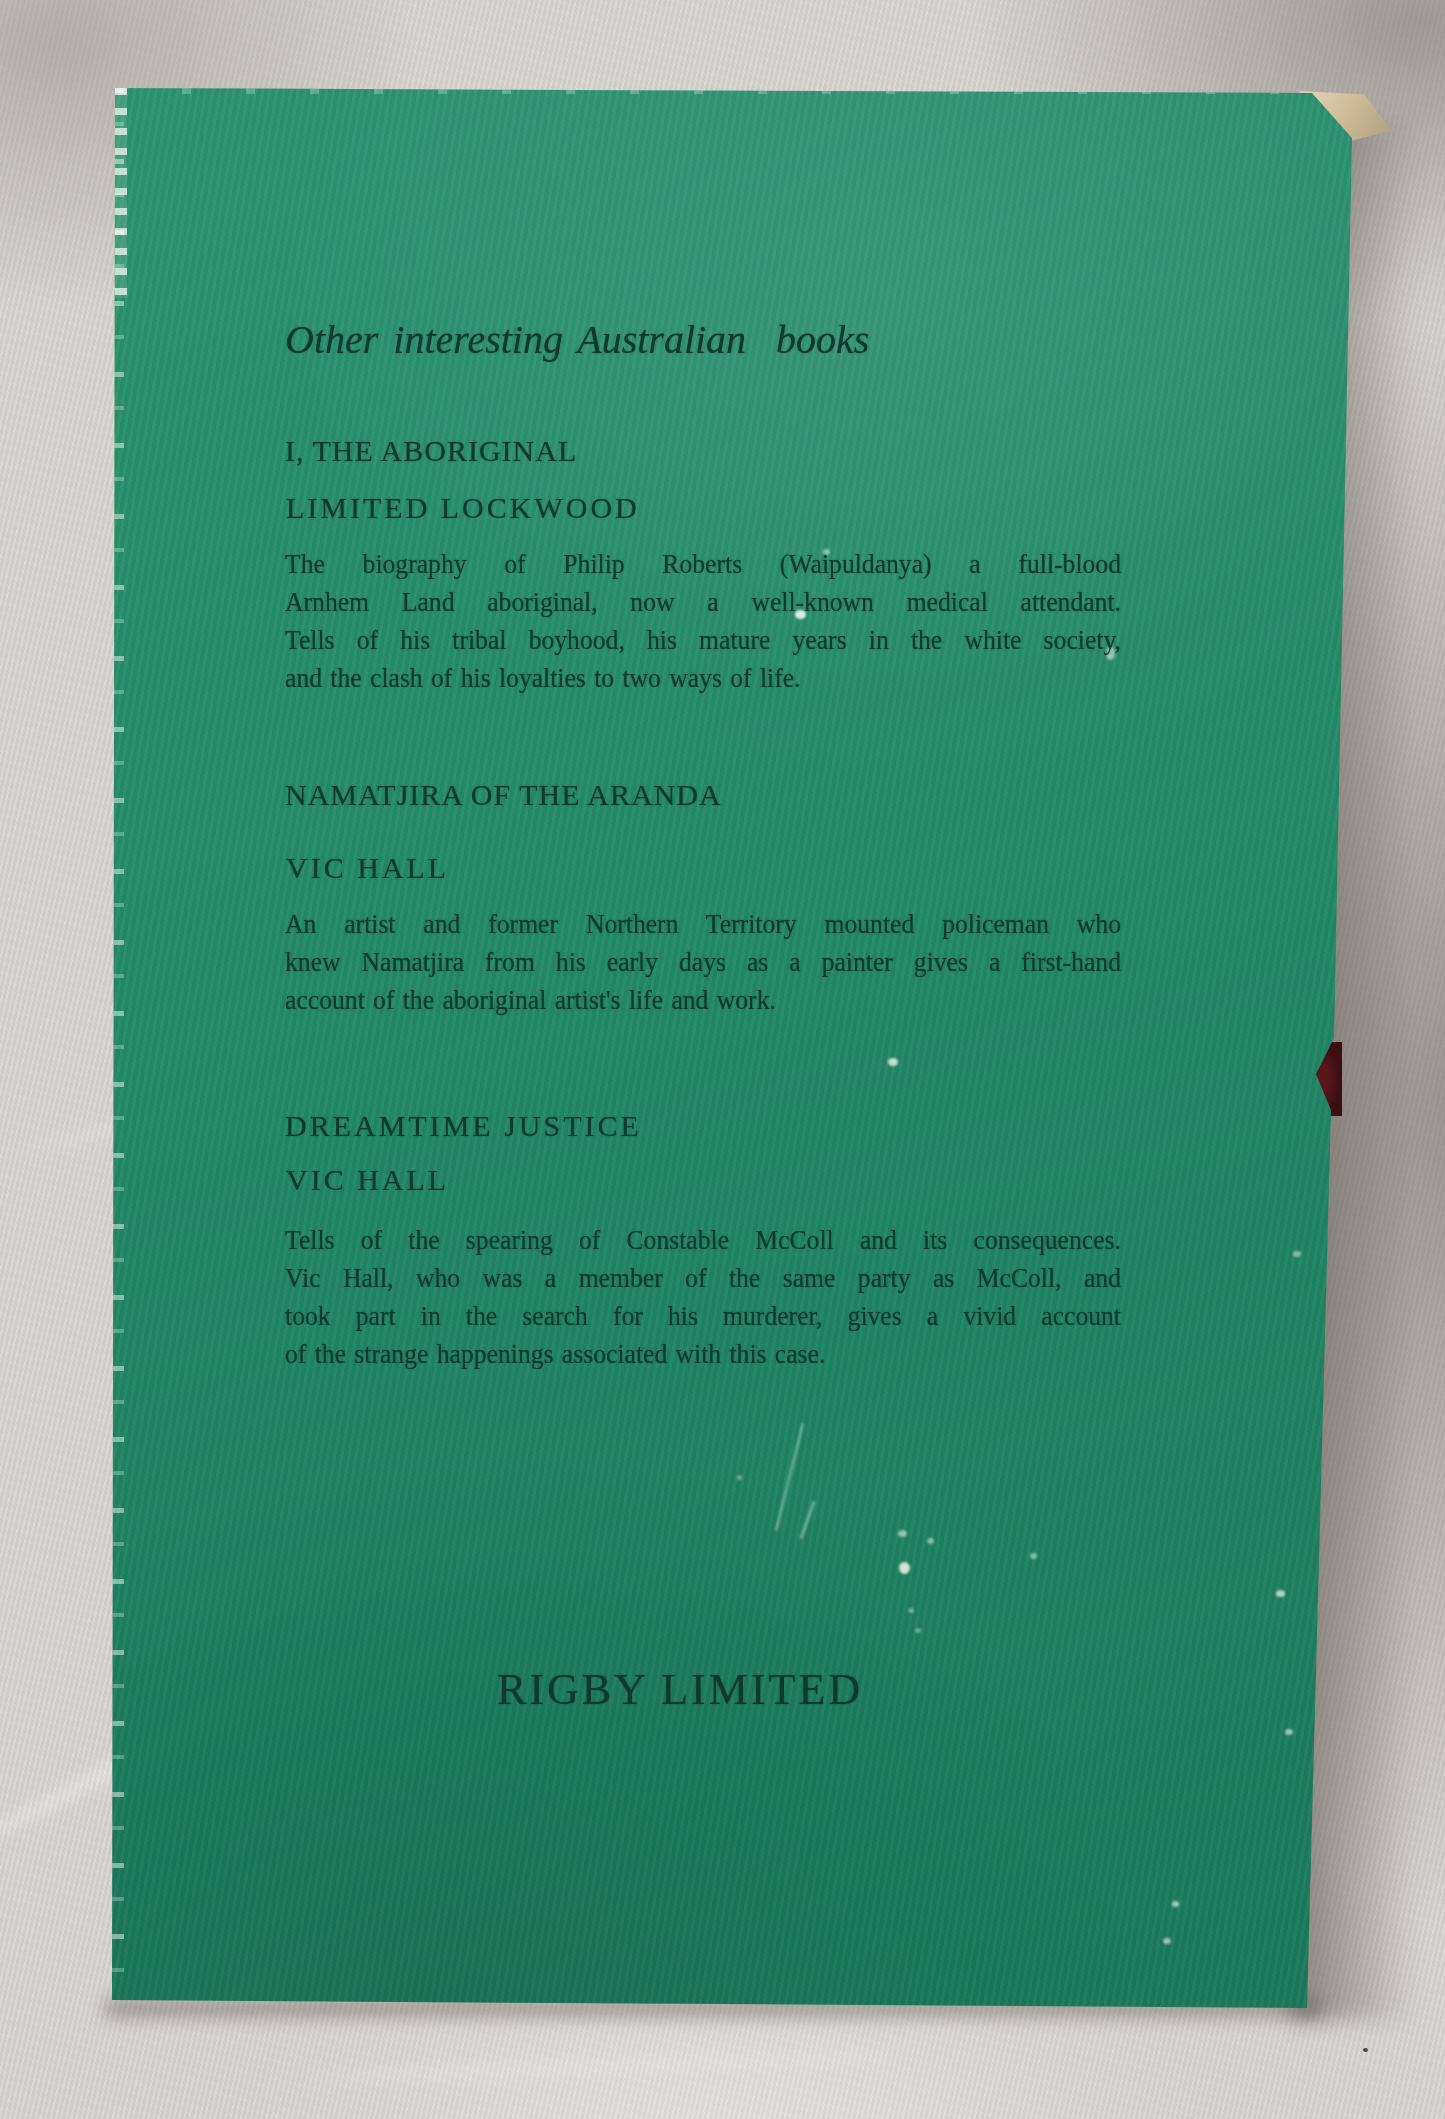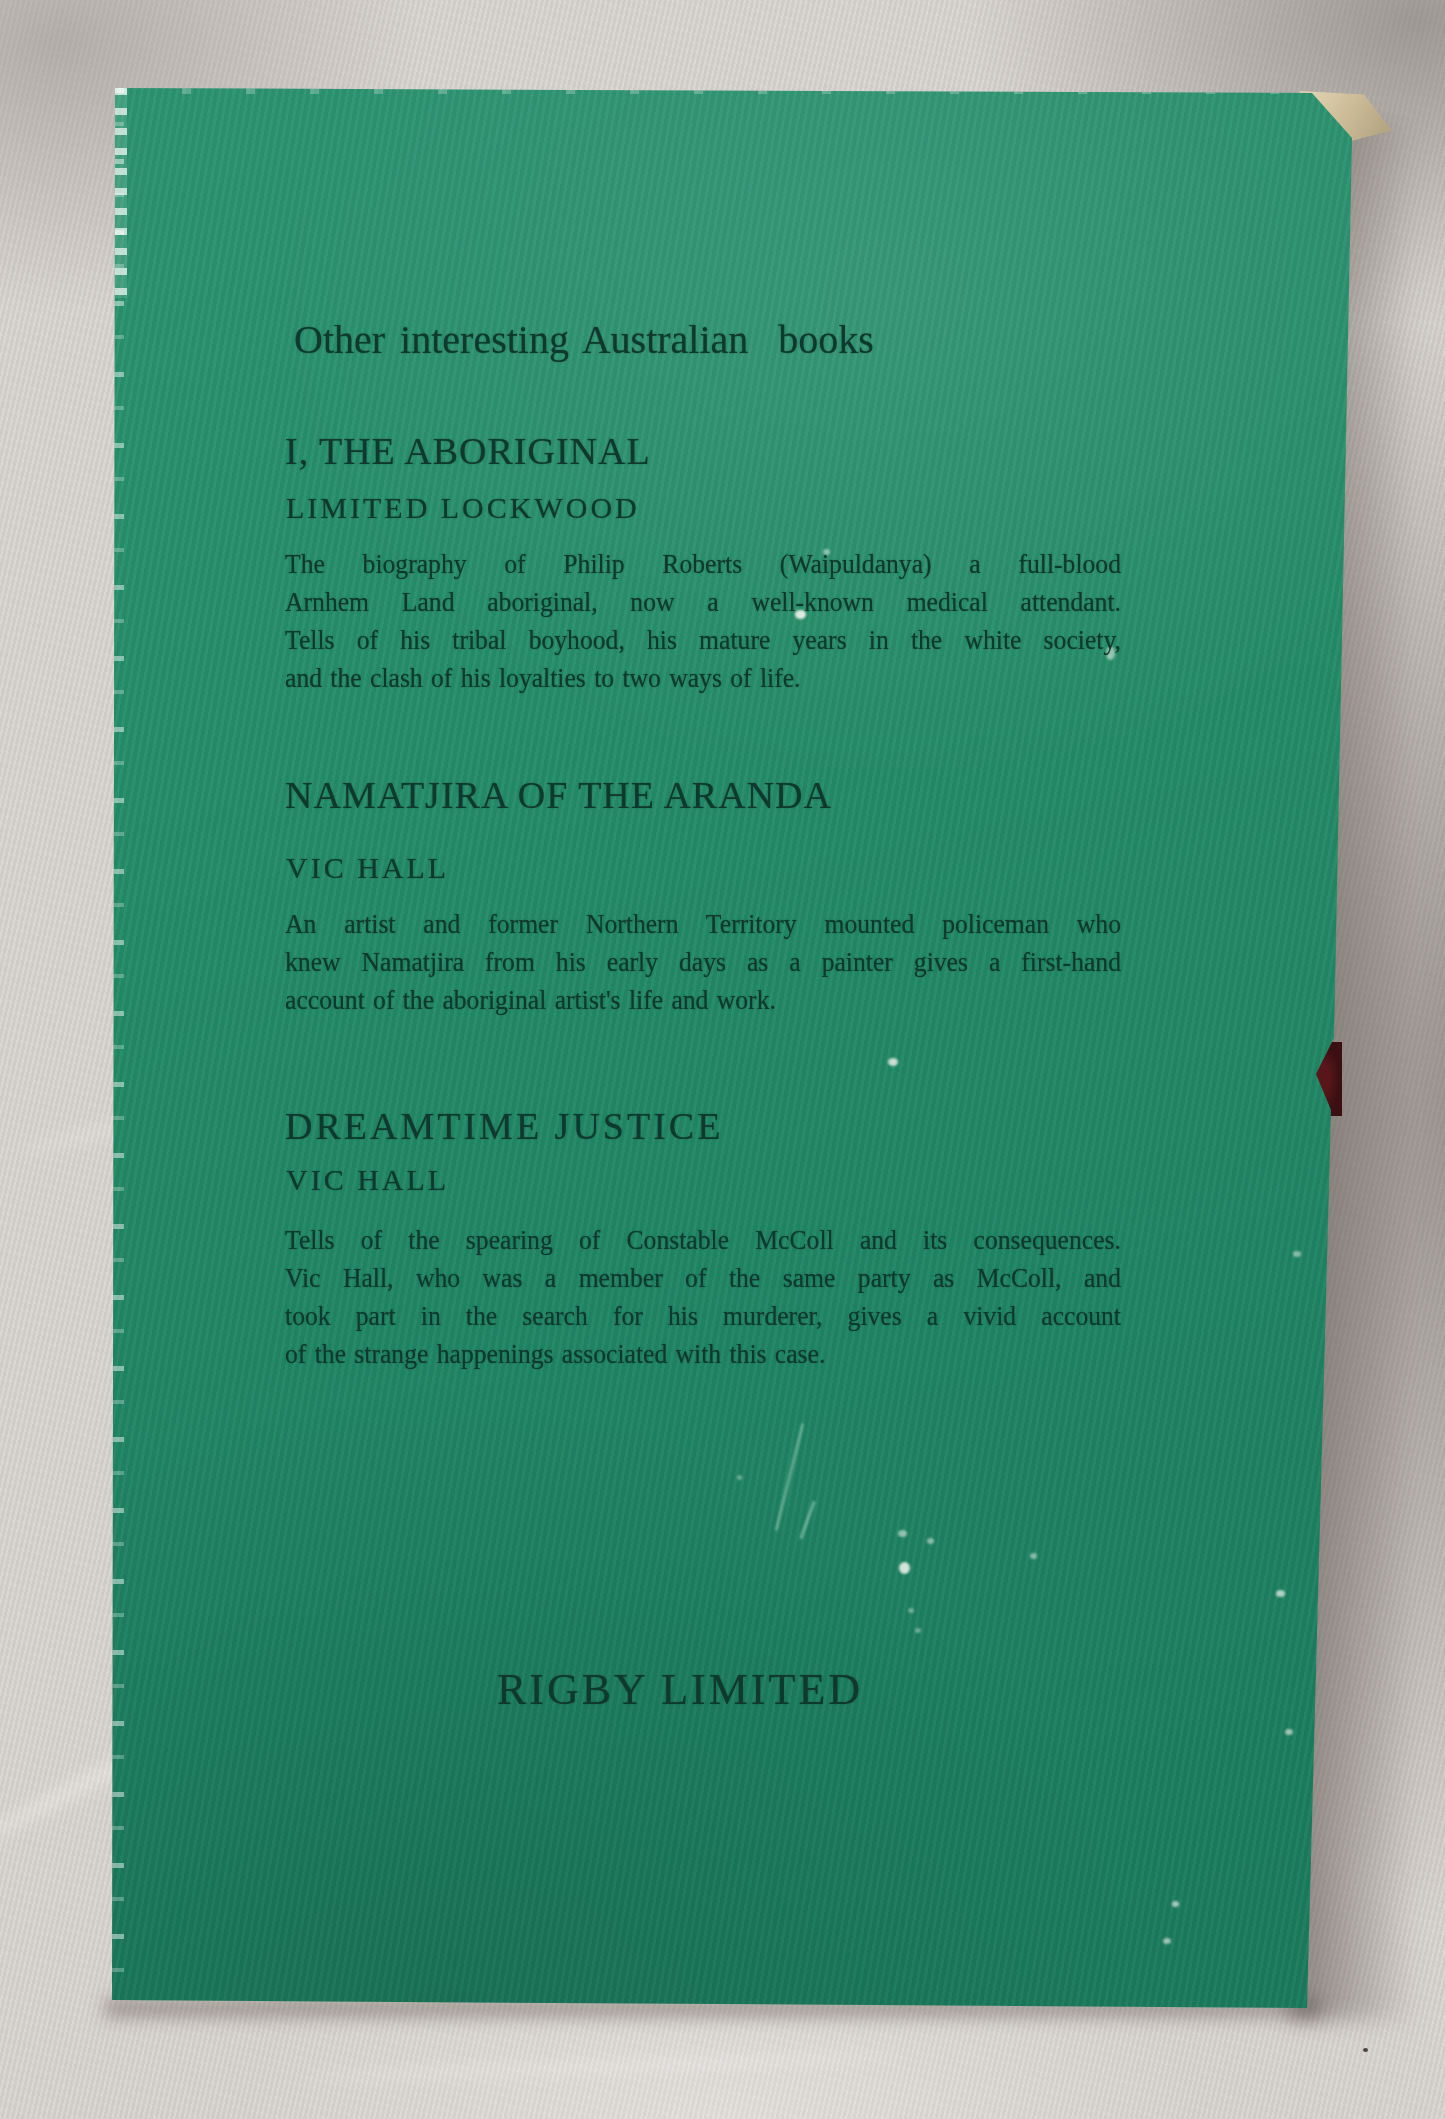--- a/index.html
+++ b/index.html
@@ -51,22 +51,22 @@
   .scuff-top{position:absolute; left:118px; top:88px; width:1190px; height:6px; opacity:.35; filter:blur(.6px);
     background:repeating-linear-gradient(to right, rgba(255,255,255,.7) 0 9px, rgba(255,255,255,0) 9px 64px);}
   .crease{position:absolute; left:788px; top:1422px; width:3px; height:110px;
     background:rgba(225,245,236,.35); transform:rotate(14deg); filter:blur(1.2px);}
   .crease2{position:absolute; left:806px; top:1500px; width:3px; height:40px;
     background:rgba(225,245,236,.4); transform:rotate(20deg); filter:blur(1px);}
   .speck{position:absolute; background:#f2f5ee; border-radius:50%; filter:blur(.8px);}
   .darkfleck{position:absolute; background:#4a4440; border-radius:50%; filter:blur(.5px);}
 
   .ink{position:absolute; color:#0f392c; text-shadow:0 0 1.3px rgba(15,55,42,.65);}
-  .tagline{left:294px; top:316px; font-size:40px; word-spacing:5px; white-space:pre;}
-  .btitle{font-size:38px; line-height:46px;}
+  .tagline{left:285px; top:316px; font-style:italic; font-size:40px; word-spacing:5px; white-space:pre;}
+  .btitle{font-size:30px; line-height:46px;}
   .t1{left:285px; top:428px; letter-spacing:1px;}
   .t2{left:285px; top:772px; letter-spacing:1px;}
   .t3{left:285px; top:1103px; letter-spacing:3px;}
   .bauthor{font-size:30px; letter-spacing:3px;}
   .a1{left:286px; top:491px;}
   .a2{left:286px; top:851px;}
   .a3{left:286px; top:1163px;}
   .desc{left:285px; width:880px; transform:scaleX(.95); transform-origin:0 0;}
   .d1{top:545px;} .d2{top:905px;} .d3{top:1221px;}
   .dline{font-size:27px; line-height:38px; text-align:justify; text-align-last:justify; word-spacing:2px;}

